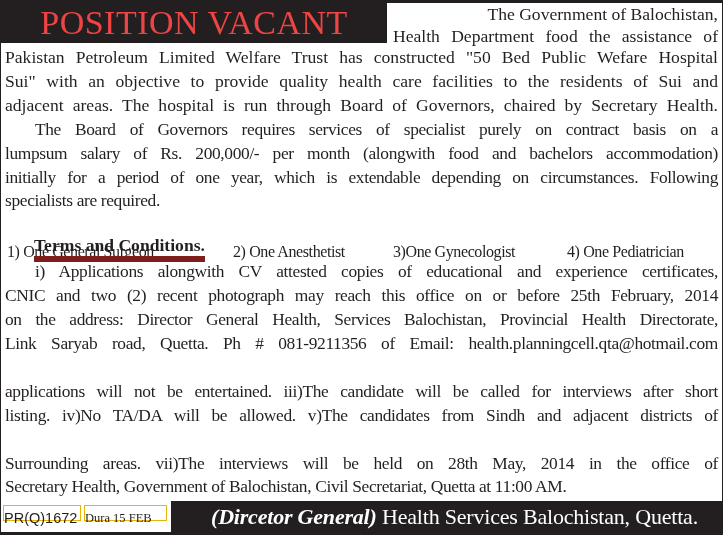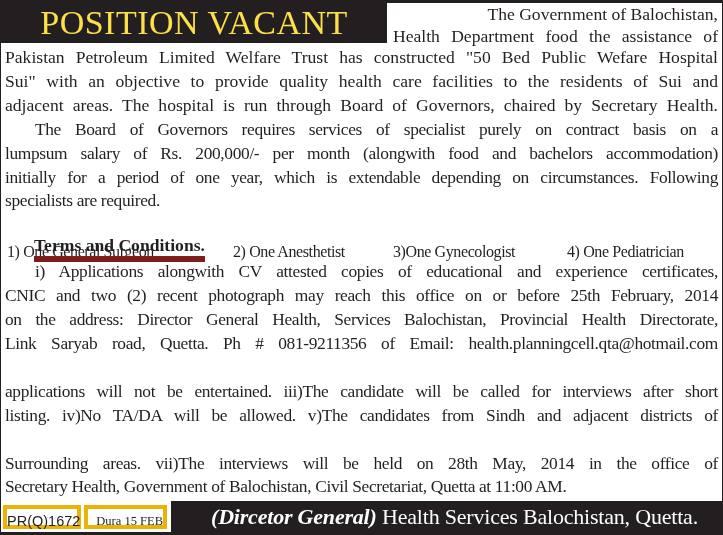--- a/index.html
+++ b/index.html
@@ -5,21 +5,21 @@
   html, body { margin: 0; padding: 0; background: #ffffff; }
   body { width: 723px; height: 535px; overflow: hidden; position: relative; }
   .ad {
     position: absolute; left: 0; top: 0; width: 721px; height: 533px;
     border: 1px solid #231f20; background: #fff;
     font-family: "Liberation Serif", serif; color: #231f20;
   }
   .topline { position: absolute; left: 0; top: 0; width: 721px; height: 2px; background: #231f20; }
   .title-box {
     position: absolute; left: 0; top: 2px; width: 386px; height: 40px;
-    background: #231f20; color: #fde047;
+    background: #231f20; color: #ef4444;
     font-family: "Liberation Serif", serif; font-size: 34px; line-height: 40px;
     text-align: center; letter-spacing: 0.5px;
   }
   .line {
     position: absolute; left: 4px; width: 713px; height: 24px;
     font-size: 17.6px; line-height: 24px; white-space: nowrap;
     text-align: justify; text-align-last: justify;
   }
   .line.cond { font-size: 17.4px; letter-spacing: -0.35px; }
   .line.last { text-align-last: left; }
@@ -28,22 +28,22 @@
   .indent { padding-left: 30px; box-sizing: border-box; }
   .specs { position: absolute; left: 4px; top: 210px; width: 713px; height: 24px; font-size: 16px; line-height: 24px; letter-spacing: -0.4px; margin-top: 29px; }
   .spec { position: absolute; top: 0; white-space: nowrap; }
   .terms {
     position: absolute; left: 33px; top: 233px; height: 22px;
     font-weight: bold; font-size: 17.6px; line-height: 22px; white-space: nowrap;
     border-bottom: 6px solid #7f1d1d; padding-bottom: 0;
   }
   .footer { position: absolute; left: 0; top: 500px; width: 721px; height: 33px; }
   .ref-box {
-    position: absolute; top: 4px; height: 24px; border: 4px solid #eab308;
-    line-height: 24px; text-align: right; white-space: nowrap; box-sizing: border-box;
+    position: absolute; top: 4px; height: 16px; border: 1px solid #eab308;
+    line-height: 24px; text-align: left; white-space: nowrap; box-sizing: border-box;
   }
   .ref1 { left: 2px; width: 78px; font-family: "Liberation Sans", sans-serif; font-size: 14.5px; }
   .ref2 { left: 83px; width: 83px; font-family: "Liberation Serif", serif; font-size: 12.5px; }
   .sign {
     position: absolute; left: 170px; top: 0; width: 551px; height: 31px;
     background: #231f20; color: #fff; font-size: 22px; line-height: 31px;
     white-space: nowrap; text-align: center; letter-spacing: -0.2px;
   }
   .sign .role { font-weight: bold; font-style: italic; margin-left: 16px; }
   .bottomline { position: absolute; left: 0; top: 531px; width: 721px; height: 2px; background: #231f20; }

